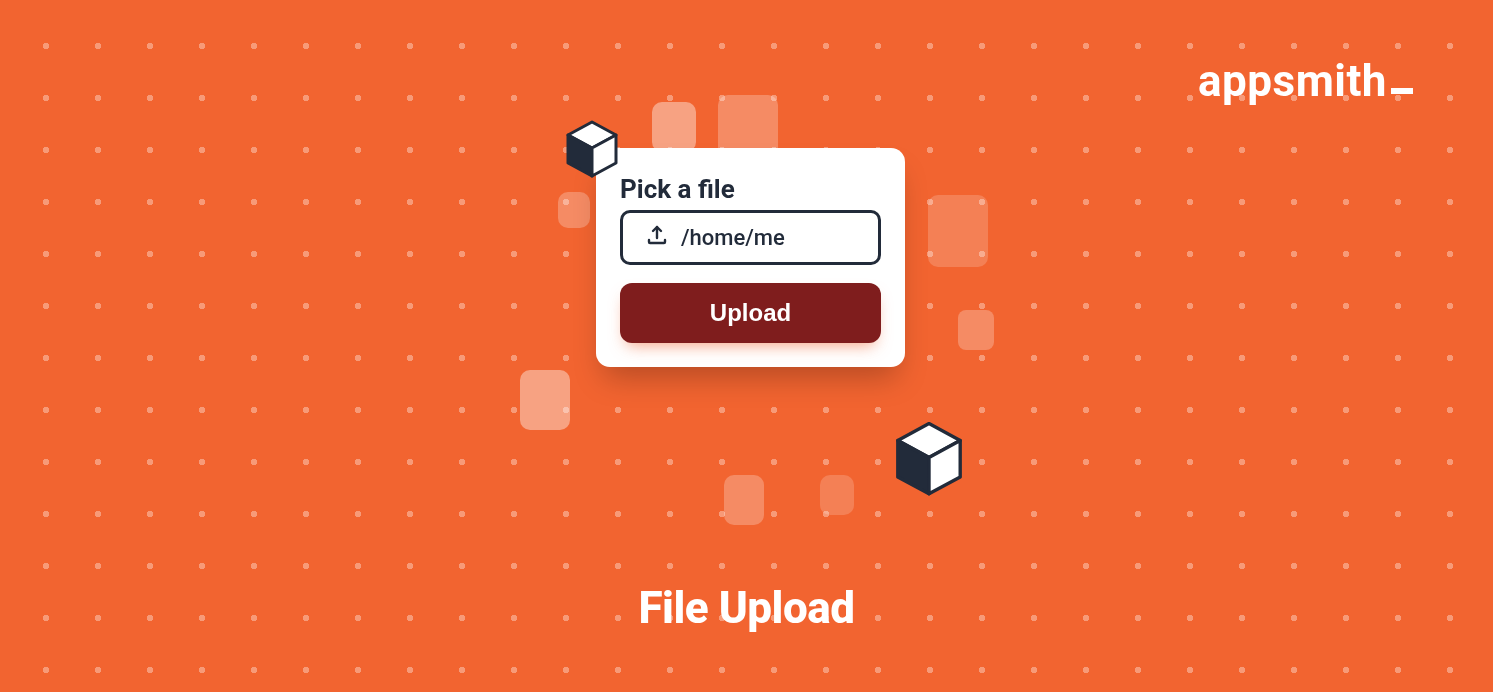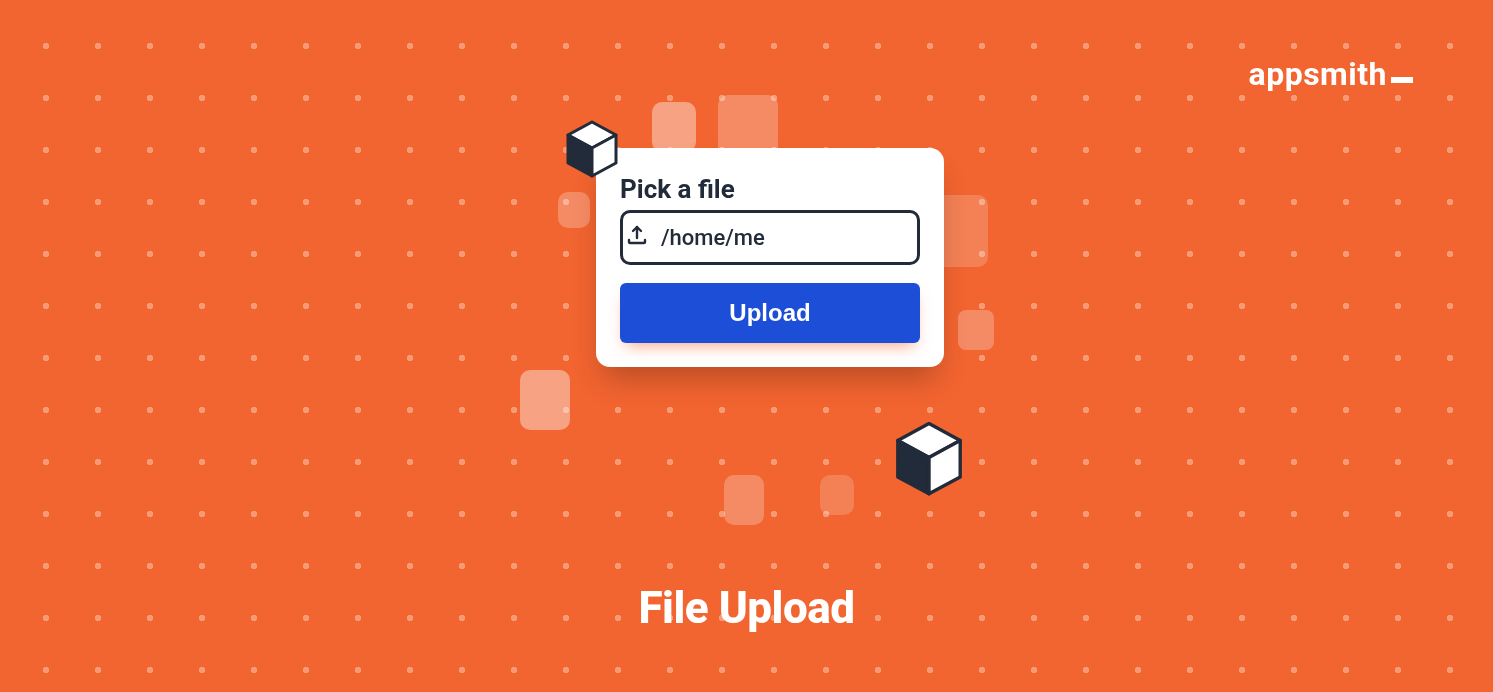--- a/index.html
+++ b/index.html
@@ -37,41 +37,41 @@
   .sq7 { width:60px; height:72px; left:928px; top:195px; background: rgba(255,255,255,0.18);}
   .sq8 { width:36px; height:40px; left:958px; top:310px; border-radius:8px; }
 
   
   .brand {
     position: absolute;
     top: 55px;
     right: 80px;
     color: #fff;
     font-weight: 700;
-    font-size: 32px;
+    font-size: 44px;
     letter-spacing: 0.5px;
     font-family: "Segoe UI", Roboto, Helvetica, Arial, sans-serif;
   }
   .brand .cursor {
     display: inline-block;
     width: 22px;
     height: 6px;
     background: #fff;
     margin-left: 4px;
     vertical-align: baseline;
     position: relative;
     top: -2px;
   }
 
   
   .card {
     position: absolute;
     left: 596px;
     top: 148px;
-    width: 348px;
+    width: 309px;
     background: #fff;
     border-radius: 14px;
     padding: 26px 24px 24px 24px;
     box-shadow: 0 18px 30px -8px rgba(0,0,0,0.25);
   }
   .card-title {
     font-size: 26px;
     font-weight: 700;
     color: #222B3A;
     margin-bottom: 6px;
@@ -81,34 +81,34 @@
     font-weight: 600;
     color: #B89B6E;
     margin-bottom: 18px;
   }
   .file-input {
     display: flex;
     align-items: center;
     gap: 12px;
     border: 3px solid #222B3A;
     border-radius: 10px;
-    padding: 10px 2px;
+    padding: 10px 22px;
     font-size: 22px;
     color: #222B3A;
     font-weight: 500;
     margin-bottom: 18px;
     cursor: pointer;
   }
   .file-input svg { flex-shrink: 0; }
   .upload-btn {
     width: 100%;
-    background: #1d4ed8;
+    background: #7f1d1d;
     color: #fff;
     border: none;
-    border-radius: 6px;
+    border-radius: 12px;
     padding: 16px 0;
     font-size: 24px;
     font-weight: 600;
     cursor: pointer;
     box-shadow: 0 8px 16px -6px rgba(242,100,48,0.6);
   }
 
   
   .cube {
     position: absolute;

